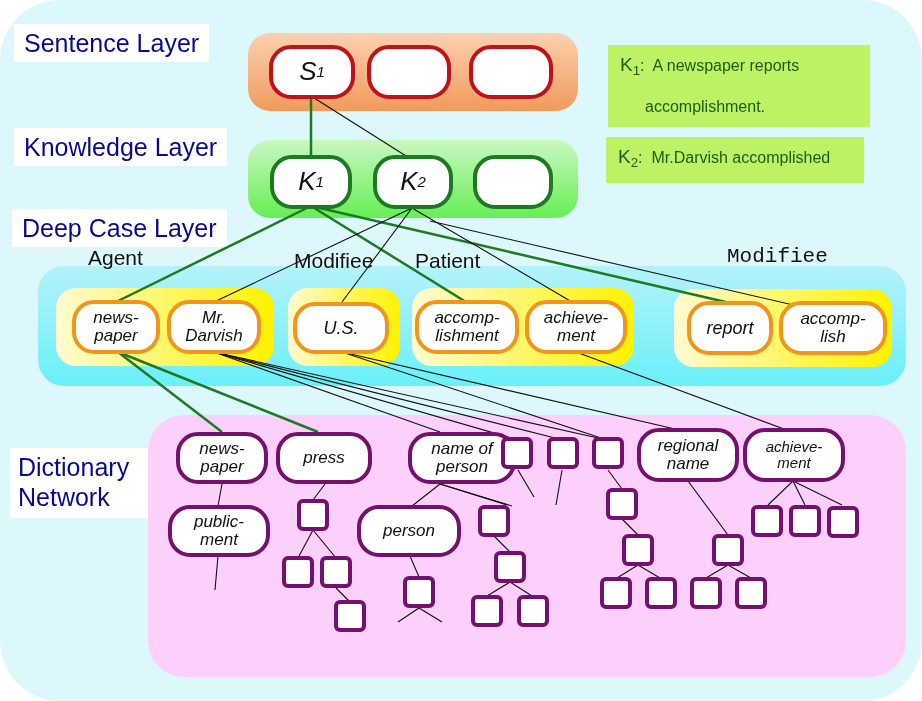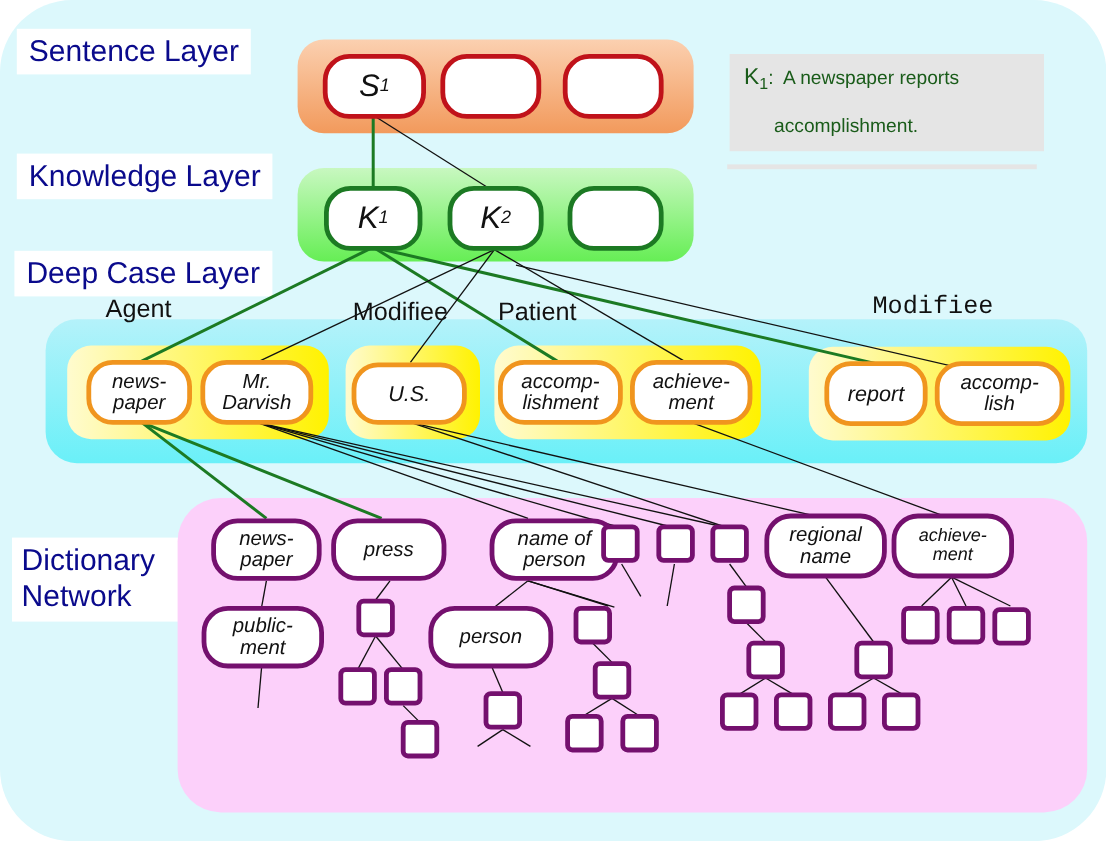--- a/index.html
+++ b/index.html
@@ -9,21 +9,21 @@
   .band{position:absolute;border-radius:22px;}
   .node{position:absolute;box-sizing:border-box;background:#ffffff;border-radius:22px;display:flex;align-items:center;justify-content:center;text-align:center;font-style:italic;color:#111;line-height:1.05;}
   .node.red{border:4px solid #c0121a;}
   .node.green{border:4px solid #1c7a23;}
   .node.orange{border:4px solid #f0951e;font-size:17px;}
   .node.purple{border:4px solid #74106e;font-size:17px;}
   .node.big{font-size:26px;}
   .box{position:absolute;box-sizing:border-box;width:32px;height:32px;border:4px solid #74106e;background:#fff;border-radius:6px;}
   .group{position:absolute;border-radius:20px;background:linear-gradient(90deg,#fffbcf,#fff200);}
   .case-label{position:absolute;font-size:21px;color:#111;}
-  .note{position:absolute;background:#e5e5e5;color:#1a5c1a;font-size:16px;line-height:36px;padding:2px 12px;}
+  .note{position:absolute;background:#bef264;color:#1a5c1a;font-size:16px;line-height:36px;padding:2px 12px;}
   .note .k{font-size:19px;}
   svg.lines{position:absolute;left:0;top:0;width:922px;height:701px;pointer-events:none;}
 </style>
 </head>
 <body>
 
 <div class="outer"></div>
 
 <div class="layer-label" style="left:14px;top:24px;">Sentence Layer</div>
 <div class="layer-label" style="left:14px;top:128px;text-align:right;">Knowledge Layer</div>
@@ -36,20 +36,21 @@
 <div class="band" style="left:248px;top:33px;width:330px;height:78px;background:linear-gradient(180deg,#fbd0b0,#f29a5c);"></div>
 <div class="band" style="left:248px;top:140px;width:330px;height:78px;background:linear-gradient(180deg,#c8f8c0,#66ee55);"></div>
 <div class="band" style="left:38px;top:266px;width:868px;height:120px;border-radius:26px;background:linear-gradient(180deg,#b4f2fa,#6af0f8);"></div>
 <div class="band" style="left:148px;top:415px;width:758px;height:262px;border-radius:36px;background:#fcd0fa;"></div>
 
 <div class="note" style="left:608px;top:45px;width:238px;">
   <div><span class="k">K</span><sub>1</sub>:&nbsp; <span>A newspaper reports</span></div>
   <div style="padding-left:25px;">accomplishment.</div>
 </div>
 <div class="note" style="left:606px;top:137px;width:234px;">
+  <div><span class="k">K</span><sub>2</sub>:&nbsp; <span>Mr.Darvish accomplished</span></div>
 </div>
 
 <div class="group" style="left:56px;top:288px;width:218px;height:78px;"></div>
 <div class="group" style="left:288px;top:288px;width:112px;height:78px;"></div>
 <div class="group" style="left:412px;top:288px;width:222px;height:78px;"></div>
 <div class="group" style="left:674px;top:289px;width:218px;height:78px;"></div>
 
 <svg class="lines">
 
   <line x1="311" y1="96" x2="311" y2="164" stroke="#1c7a23" stroke-width="2.5"></line>

